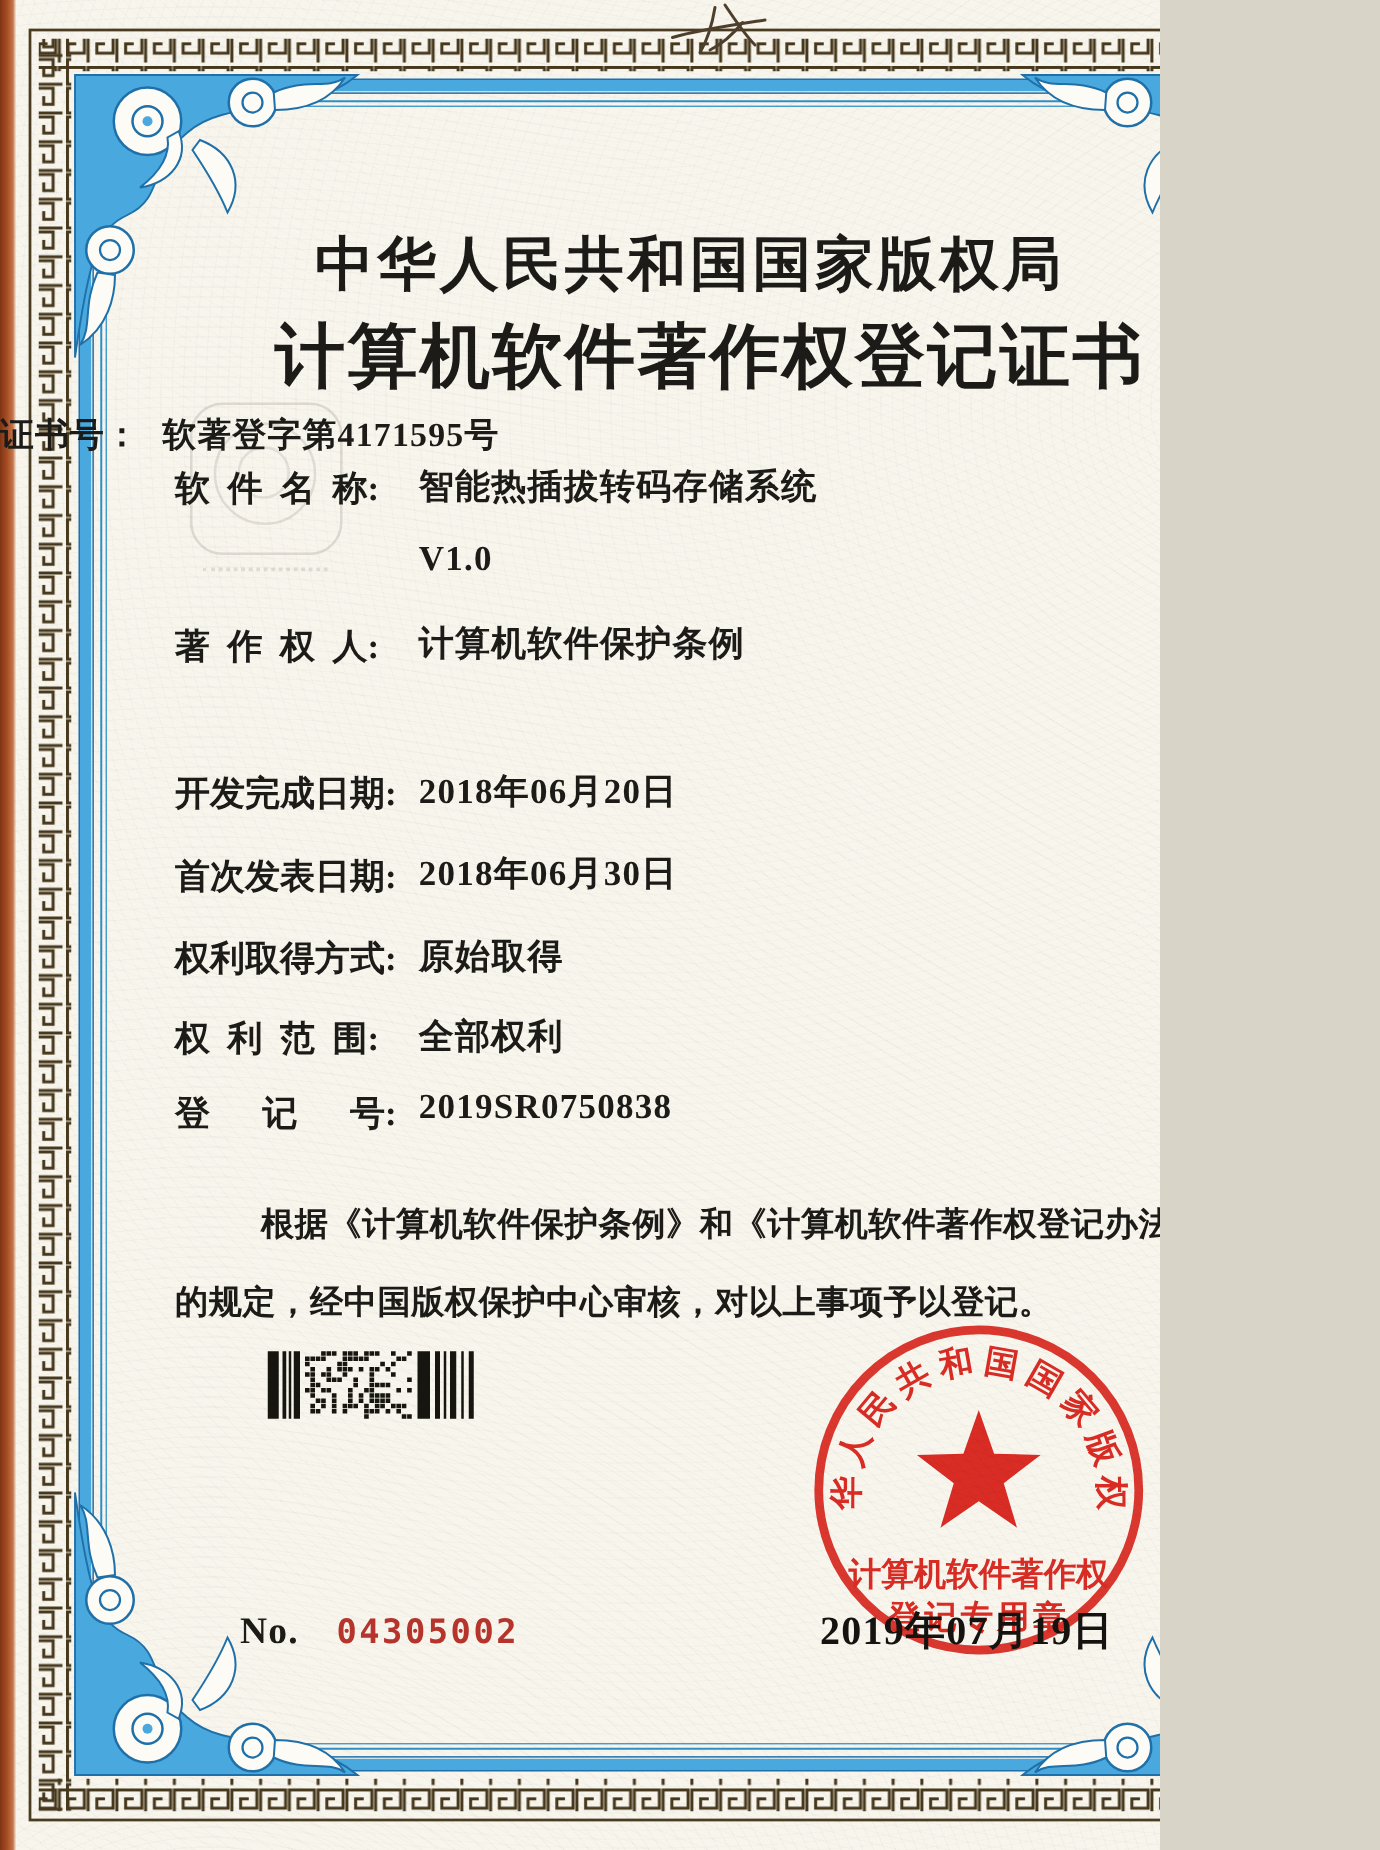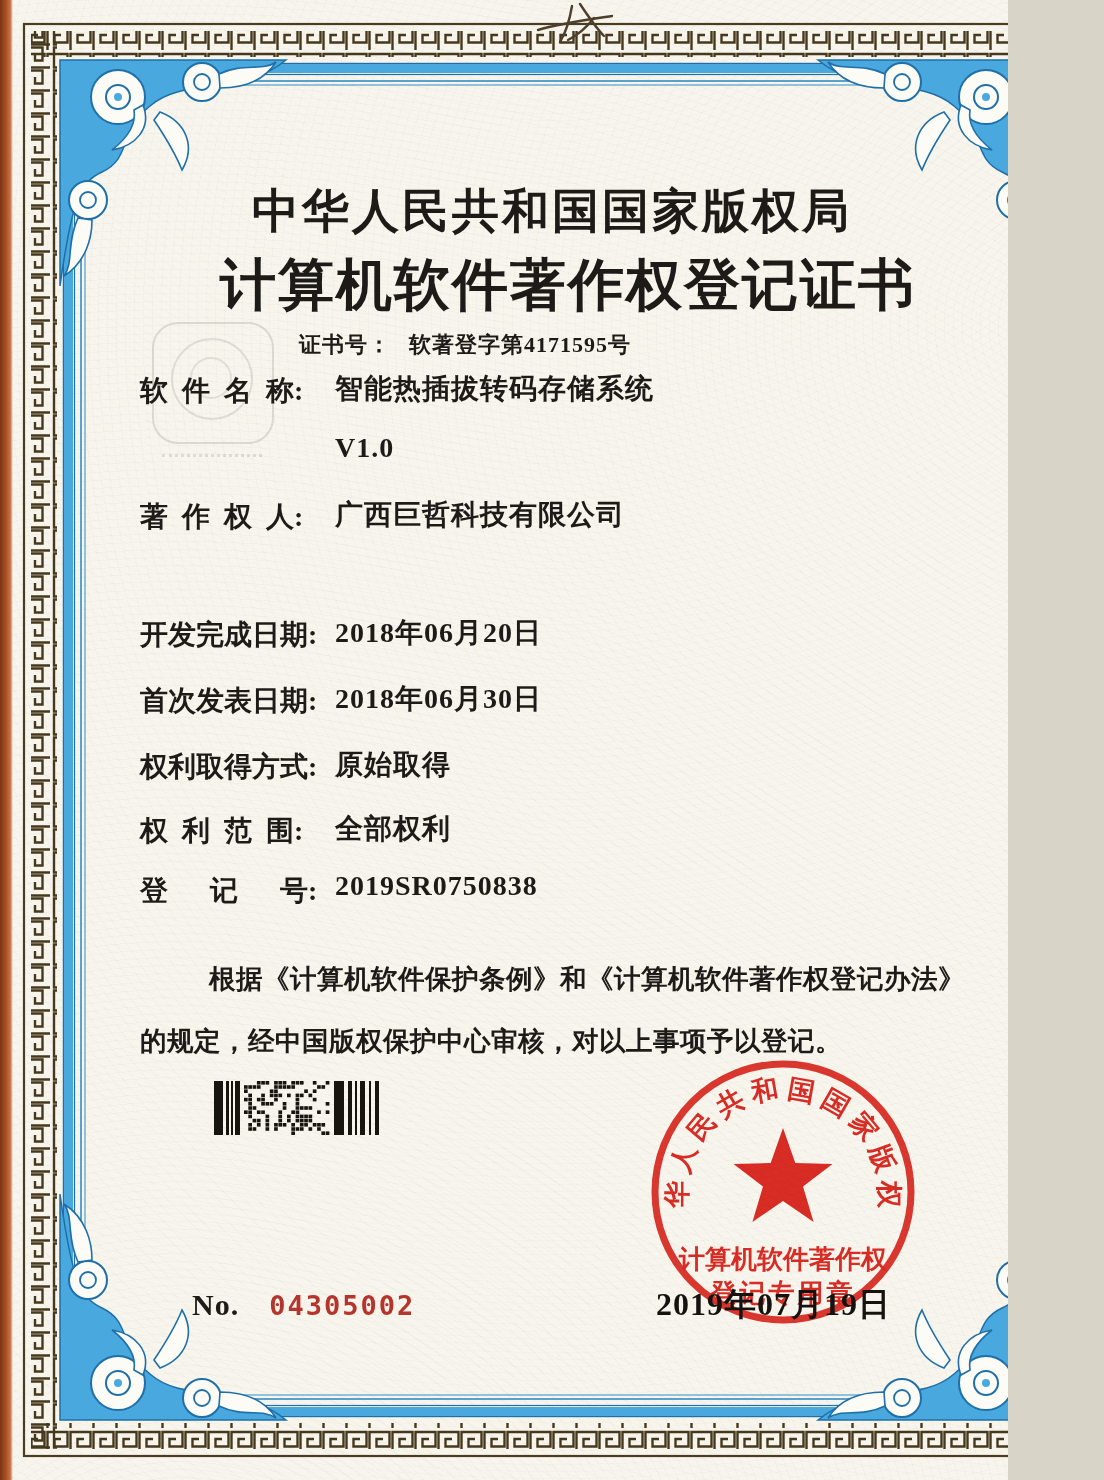--- a/index.html
+++ b/index.html
@@ -1,38 +1,38 @@
 <!DOCTYPE html>
 <html><head>
 <meta charset="utf-8">
 <style>
   html,body{margin:0;padding:0;background:#d9d4c8;}
   .page{
-    position:relative;width:1008px;height:1480px;overflow:hidden;
+    position:relative;width:928px;height:1480px;overflow:hidden;
     font-family:"Liberation Serif","DejaVu Serif",serif;color:#1c1b18;
     background:
       repeating-radial-gradient(circle at 18% 115%, rgba(70,90,120,0.030) 0 1px, transparent 1px 8px),
       repeating-radial-gradient(circle at 108% 22%, rgba(70,90,120,0.026) 0 1px, transparent 1px 9px),
       repeating-radial-gradient(circle at 55% -25%, rgba(110,100,70,0.022) 0 1px, transparent 1px 7px),
       #f8f5ed;
   }
   .edge-strip{position:absolute;left:0;top:0;width:13px;height:1480px;
     background:linear-gradient(90deg,#7e3413 0%,#a94e26 45%,#c4764a 80%,rgba(196,118,74,0) 100%);}
   .border-svg{position:absolute;left:0;top:0;}
   .watermark{position:absolute;left:152px;top:322px;width:118px;height:118px;
     border:2px solid rgba(100,95,85,0.18);border-radius:26px;}
   .watermark .c1{position:absolute;left:17px;top:14px;width:78px;height:78px;border:2px solid rgba(100,95,85,0.16);border-radius:50%;}
   .watermark .c2{position:absolute;left:36px;top:33px;width:38px;height:38px;border:2px solid rgba(100,95,85,0.14);border-radius:50%;}
   .watermark .dots{position:absolute;left:8px;top:116px;width:100px;height:14px;border-bottom:3px dotted rgba(100,95,85,0.16);}
   .authority{position:absolute;left:0;top:180px;width:1104px;text-align:center;
     font-size:47px;font-weight:700;letter-spacing:3px;}
   .cert-title{position:absolute;left:0;top:248px;width:1104px;text-align:center;
     font-size:56px;font-weight:700;letter-spacing:2px;padding-left:16px;}
-  .cert-no{position:absolute;left:0;top:330px;width:930px;text-align:center;
-    font-size:22px;font-weight:700;letter-spacing:1px;}
+  .cert-no{position:absolute;left:0;top:330px;width:930px;text-align:left;
+    font-size:27px;font-weight:700;letter-spacing:1px;}
   .fields{position:absolute;left:140px;top:0;width:870px;}
   .row{position:absolute;left:0;font-size:28px;}
   .row .lbl{position:absolute;left:0;top:0;white-space:pre;font-weight:600;}
   .row .val{position:absolute;left:195px;top:-2px;white-space:pre;font-weight:600;letter-spacing:1px;}
   .row .val2{position:absolute;left:195px;top:42px;font-weight:600;letter-spacing:1px;margin-top:18px;}
   .statement{position:absolute;left:140px;top:948px;width:850px;
     font-size:26.5px;line-height:62px;text-indent:2.6em;letter-spacing:0.5px;font-weight:600;}
   .barcode{position:absolute;left:214px;top:1080px;width:176px;height:56px;}
   .seal{position:absolute;left:642px;top:1052px;width:282px;height:282px;
     mix-blend-mode:multiply;opacity:0.94;}
@@ -117,21 +117,21 @@
   </div>
 
   <div class="fields">
     <div class="row" style="top:372px">
       <div class="lbl">软  件  名  称:</div>
       <div class="val">智能热插拔转码存储系统</div>
       <div class="val2">V1.0</div>
     </div>
     <div class="row" style="top:498px">
       <div class="lbl">著  作  权  人:</div>
-      <div class="val">广西巨哲科技有限公司</div>
+      <div class="val">计算机软件保护条例</div>
     </div>
     <div class="row" style="top:616px">
       <div class="lbl">开发完成日期:</div>
       <div class="val">2018年06月20日</div>
     </div>
     <div class="row" style="top:682px">
       <div class="lbl">首次发表日期:</div>
       <div class="val">2018年06月30日</div>
     </div>
     <div class="row" style="top:748px">

